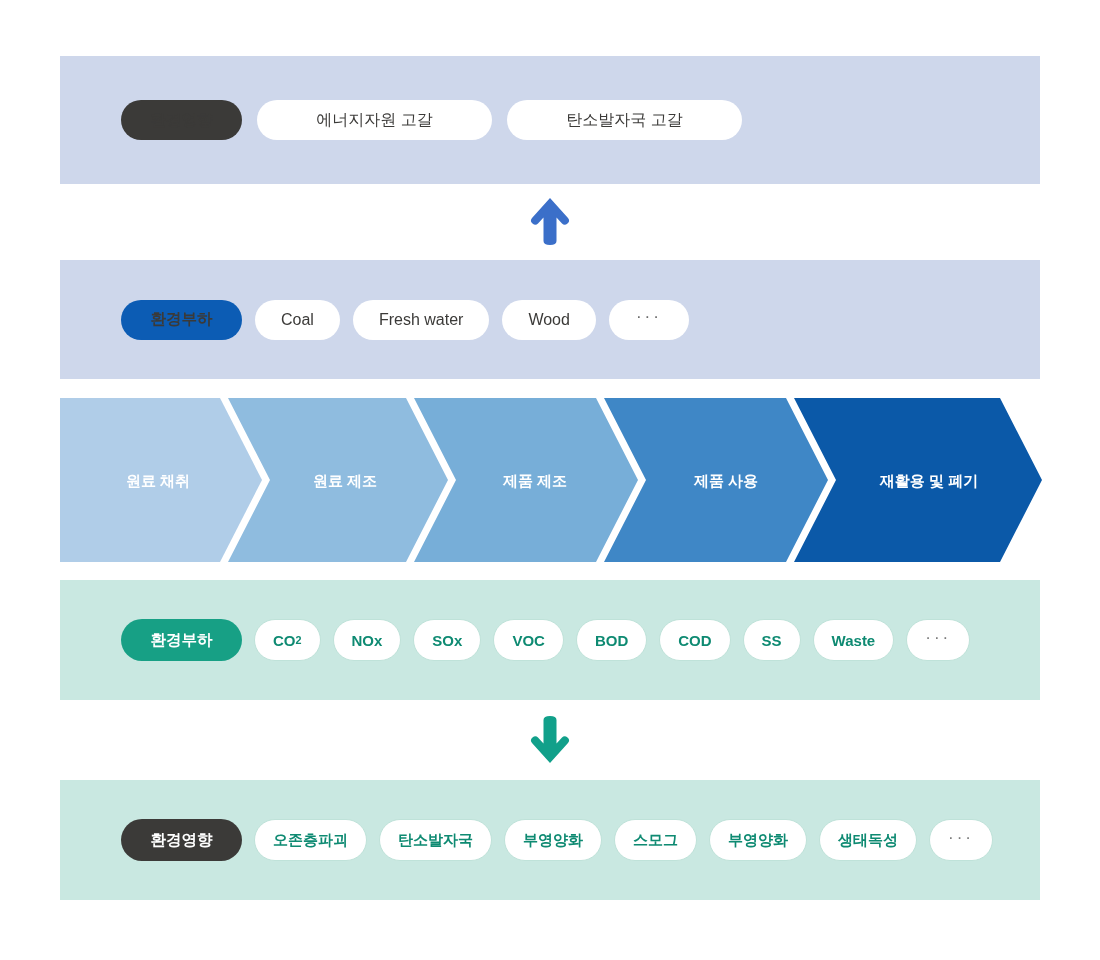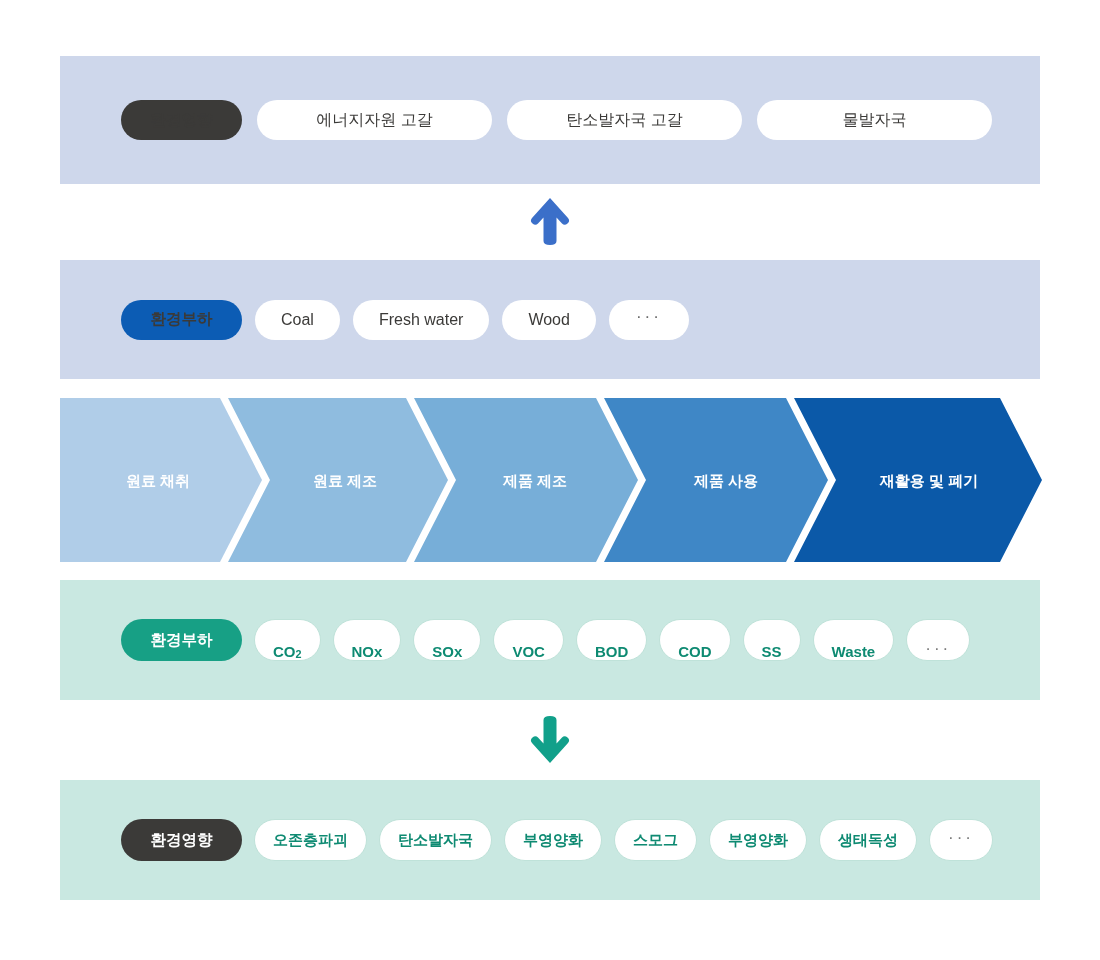--- a/index.html
+++ b/index.html
@@ -87,21 +87,21 @@
     font-weight: 600;
     margin-right: 12px;
     border: 1px solid #bfe2d9;
   }
   .row3 .pill.label {
     width: 121px;
     font-size: 15.5px;
     color: #ffffff;
     border: none;
   }
-  .row3 .pill.item { padding: 0 18px; min-width: 36px; align-items: flex-end; }
+  .row3 .pill.item { padding: 0 18px; min-width: 36px; }
 
   
   .row4 .pill {
     height: 42px;
     font-size: 15px;
     color: #0e8a72;
     font-weight: 600;
     margin-right: 12px;
     border: 1px solid #bfe2d9;
   }
@@ -156,21 +156,20 @@
 </head>
 <body>
 
 <div id="diagram">
 
   <div class="band blue row1" style="top:56px; height:128px;">
     <div class="band-inner">
       <div class="pill label dark">환경영향</div>
       <div class="pill item">에너지자원 고갈</div>
       <div class="pill item">탄소발자국 고갈</div>
-      <div class="pill item">물발자국</div>
     </div>
   </div>
 
   <div class="arrow" style="top:196px;">
     <svg width="44" height="52" viewBox="0 0 44 52">
       <path d="M22 2 L40 22 Q42.5 25 39.5 27.5 Q36.5 30 34 27.5 L28.5 21.5 L28.5 45
                Q28.5 49 22 49 Q15.5 49 15.5 45 L15.5 21.5 L10 27.5
                Q7.5 30 4.5 27.5 Q1.5 25 4 22 Z" fill="#3b6fc9"></path>
     </svg>
   </div>

